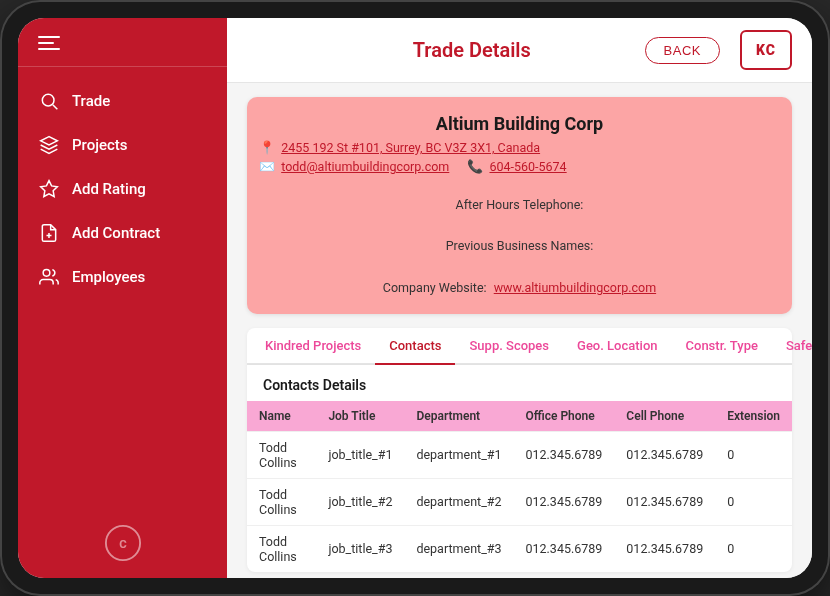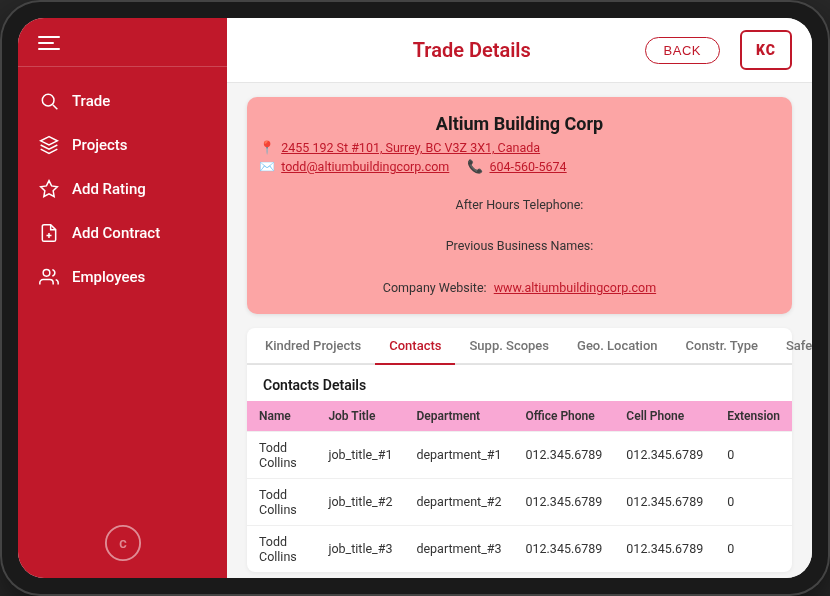--- a/index.html
+++ b/index.html
@@ -207,21 +207,21 @@
       border-radius: 8px 8px 0 0;
       display: flex;
       align-items: center;
       border-bottom: 2px solid #e5e5e5;
       padding: 0 4px;
       box-shadow: 0 1px 4px rgba(0,0,0,0.06);
     }
     .tab-item {
       padding: 10px 14px;
       font-size: 13px;
-      color: #737373;
+      color: #ec4899;
       cursor: pointer;
       white-space: nowrap;
       position: relative;
       font-weight: 500;
     }
     .tab-item.active {
       color: #c0182a;
     }
     .tab-item.active::after {
       content: '';

